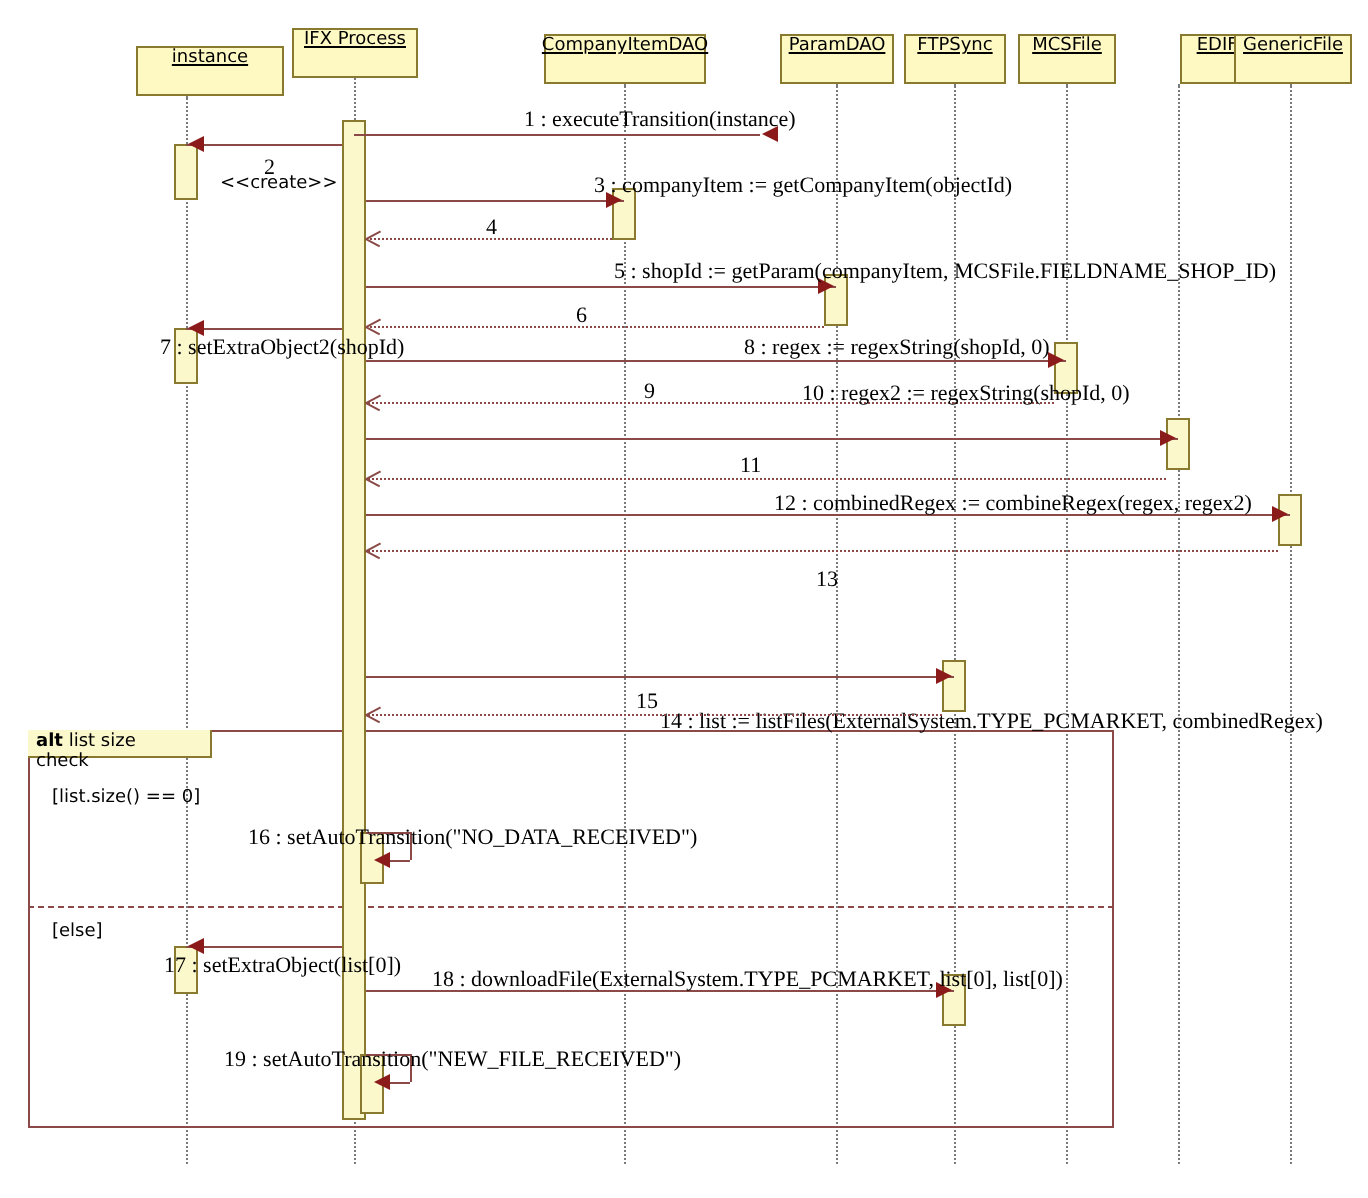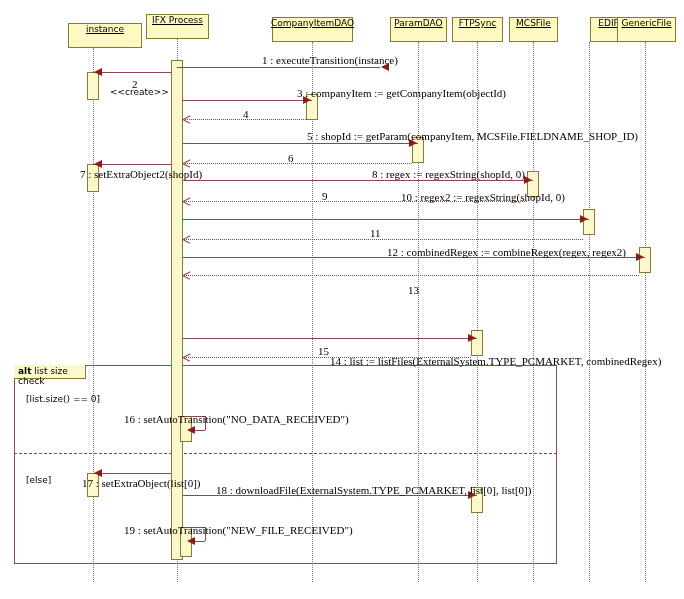--- a/index.html
+++ b/index.html
@@ -97,24 +97,24 @@
         <span>EDIFile</span>
       </div>
       <div class="lifeline-line" style="left: 589px; top: 42px; height: 540px;"></div>
       <div class="lifeline-head" style="left: 617px; top: 17px; width: 59px; height: 25px;">
         <span>GenericFile</span>
       </div>
       <div class="lifeline-line" style="left: 645px; top: 42px; height: 540px;"></div>
     </div>
   <div id="fragment-layer">
       <div class="frame" style="left: 14px; top: 365px; width: 543px; height: 199px;"></div>
-      <div class="frame-tab" style="left: 14px; top: 365px; width: 72px; height: 14px;"><b>alt</b><span> list size check</span></div>
+      <div class="frame-tab" style="left: 14px; top: 365px; width: 92px; height: 14px;"><b>alt</b><span> list size check</span></div>
       <div class="frame-divider" style="left: 14px; top: 453px; width: 543px;"></div>
       <div class="guard" style="left: 26px; top: 394px;">[list.size() == 0]</div>
-      <div class="guard" style="left: 26px; top: 475px;">[else]</div>
+      <div class="guard" style="left: 26px; top: 461px;">[else]</div>
     </div>
   <div id="activations-layer">
       <div class="activation" style="left: 171px; top: 60px; width: 12px; height: 500px;"></div>
       <div class="activation" style="left: 87px; top: 72px; width: 12px; height: 28px;"></div>
       <div class="activation" style="left: 87px; top: 164px; width: 12px; height: 28px;"></div>
       <div class="activation" style="left: 306px; top: 94px; width: 12px; height: 26px;"></div>
       <div class="activation" style="left: 412px; top: 137px; width: 12px; height: 26px;"></div>
       <div class="activation" style="left: 527px; top: 171px; width: 12px; height: 26px;"></div>
       <div class="activation" style="left: 583px; top: 209px; width: 12px; height: 26px;"></div>
       <div class="activation" style="left: 639px; top: 247px; width: 12px; height: 26px;"></div>
@@ -178,19 +178,19 @@
       <div class="msg-line" style="left: 93px; top: 473px; width: 78px;"></div>
       <div class="arrow-l" style="left: 94px; top: 469px;"></div>
       <div class="msg-label" style="left: 82px; top: 477px;">17 : setExtraObject(list[0])</div>
       <div class="msg-line" style="left: 183px; top: 495px; width: 294px;"></div>
       <div class="arrow-r" style="left: 468px; top: 491px;"></div>
       <div class="msg-label" style="left: 216px; top: 484px; text-align: center;">18 : downloadFile(ExternalSystem.TYPE_PCMARKET, list[0], list[0])</div>
       <div class="msg-line" style="left: 183px; top: 527px; width: 22px;"></div>
       <div class="msg-line" style="left: 205px; top: 527px; width: 0px; height: 14px; border-top: none; border-left: 1px solid rgb(139, 74, 71);"></div>
       <div class="msg-line" style="left: 189px; top: 541px; width: 16px;"></div>
       <div class="arrow-l" style="left: 187px; top: 537px;"></div>
-      <div class="msg-label" style="left: 124px; top: 524px;">19 : setAutoTransition("NEW_FILE_RECEIVED")</div>
+      <div class="msg-label" style="left: 112px; top: 524px;">19 : setAutoTransition("NEW_FILE_RECEIVED")</div>
     </div>
   <div id="stereotypes-layer">
       <div class="stereotype" style="left: 110px; top: 87px;">&lt;&lt;create&gt;&gt;</div>
     </div>
 
 </div>
 
 </body></html>

